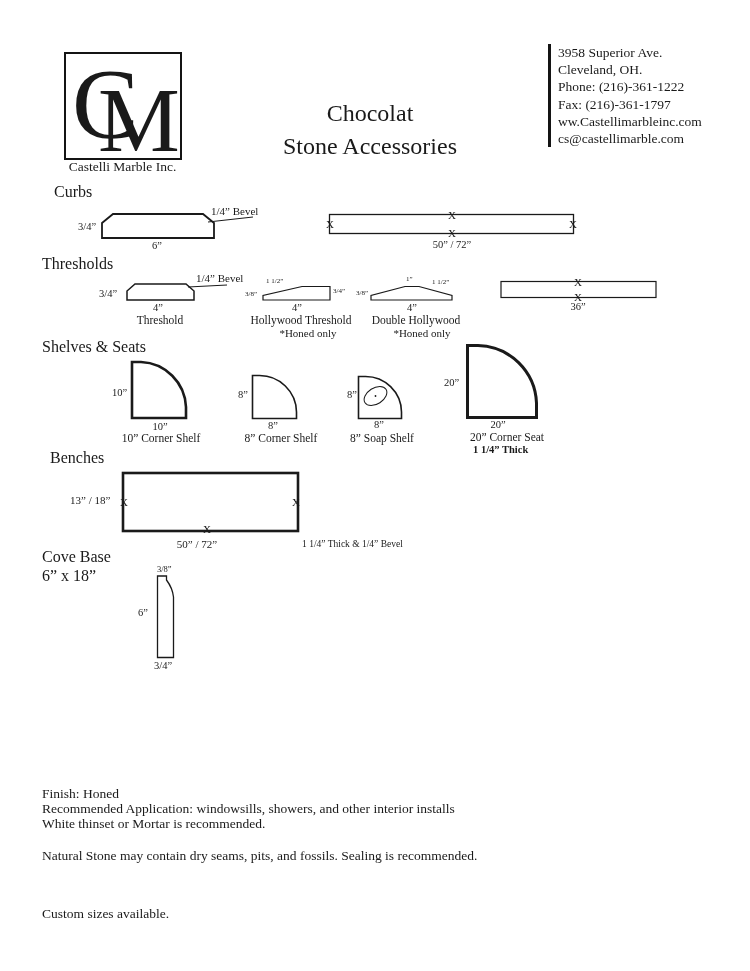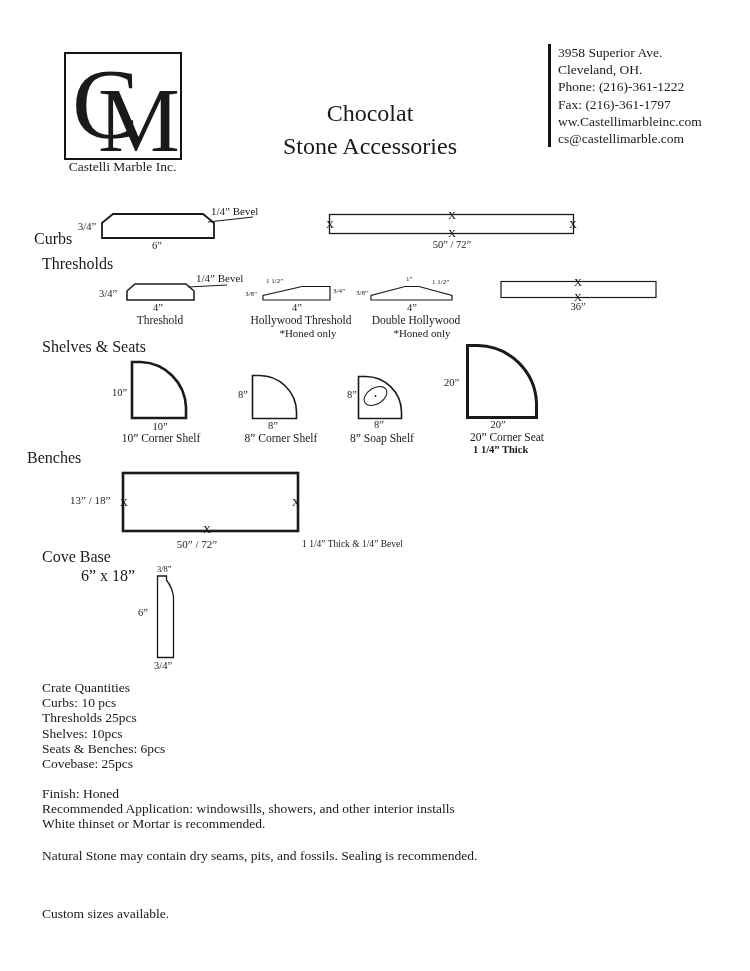--- a/index.html
+++ b/index.html
@@ -52,21 +52,21 @@
 
   <div class="contact">
     <div>3958 Superior Ave.</div>
     <div>Cleveland, OH.</div>
     <div>Phone: (216)-361-1222</div>
     <div>Fax: (216)-361-1797</div>
     <div>ww.Castellimarbleinc.com</div>
     <div>cs@castellimarble.com</div>
   </div>
 
-  <div class="heading" style="left:34px;top:183px;margin-top:47px;">Curbs</div>
+  <div class="heading" style="left:54px;top:183px;">Curbs</div>
 
   <svg style="left:101px;top:213px;" width="114" height="26">
     <path class="shape" stroke-width="1.8" d="M1,25 L1,10 L12,1 L102,1 L113,10 L113,25 Z"></path>
   </svg>
   <svg style="left:207px;top:215px;" width="48" height="8">
     <line x1="1" y1="7" x2="46" y2="2" stroke="#1a1a1a" stroke-width="1"></line>
   </svg>
   <span class="lbl f10" style="left:78px;top:222px;">3/4”</span>
   <span class="lbl f10 c" style="left:157px;top:241px;">6”</span>
   <span class="lbl f11" style="left:211px;top:206px;">1/4” Bevel</span>
@@ -146,50 +146,42 @@
   <span class="lbl f12 c" style="left:382px;top:433px;">8” Soap Shelf</span>
 
   <svg style="left:465px;top:343px;" width="74" height="77">
     <path class="shape" stroke-width="3" d="M2.5,74.5 L2.5,2.5 L13,2.5 A 60 60 0 0 1 71.5,60 L71.5,74.5 Z"></path>
   </svg>
   <span class="lbl f10" style="left:444px;top:378px;">20”</span>
   <span class="lbl f10 c" style="left:498px;top:420px;">20”</span>
   <span class="lbl f12 c" style="left:507px;top:432px;">20” Corner Seat</span>
   <span class="lbl f10" style="left:473px;top:445px;font-weight:bold;">1 1/4”  Thick</span>
 
-  <div class="heading" style="left:27px;top:449px;text-align:center;">Benches</div>
+  <div class="heading" style="left:50px;top:449px;text-align:center;">Benches</div>
 
   <svg style="left:121px;top:471px;" width="179" height="62">
     <rect class="shape" stroke-width="2.6" x="2" y="2" width="175" height="58"></rect>
   </svg>
   <span class="xmark" style="left:124px;top:502px;">X</span>
   <span class="xmark" style="left:296px;top:502px;">X</span>
   <span class="xmark" style="left:207px;top:529px;">X</span>
   <span class="lbl f11" style="left:70px;top:495px;">13” / 18”</span>
   <span class="lbl f11 c" style="left:197px;top:539px;">50” / 72”</span>
   <span class="lbl f9" style="left:287px;top:540px;">1 1/4”  Thick &amp; 1/4” Bevel</span>
 
   <div class="heading" style="left:42px;top:548px;">Cove Base</div>
-  <div class="heading" style="left:42px;top:567px;margin-left:39px;">6” x 18”</div>
+  <div class="heading" style="left:42px;top:567px;">6” x 18”</div>
 
   <svg style="left:156px;top:575px;" width="21" height="84">
     <path class="shape" stroke-width="1.3" d="M1.5,82.5 L1.5,1 L10.5,1 L10.5,5 Q16.5,13 17.5,22 L17.5,82.5 Z"></path>
   </svg>
   <span class="lbl f8" style="left:157px;top:565px;">3/8”</span>
   <span class="lbl f10" style="left:138px;top:608px;">6”</span>
   <span class="lbl f10" style="left:154px;top:661px;">3/4”</span>
 
-  <div class="bodytext" style="left:42px;top:680px;">
-    <div>Crate Quantities</div>
-    <div>Curbs: 10 pcs</div>
-    <div>Thresholds 25pcs</div>
-    <div>Shelves: 10pcs</div>
-    <div>Seats &amp; Benches: 6pcs</div>
-    <div>Covebase: 25pcs</div>
-  </div>
 
   <div class="bodytext" style="left:42px;top:786px;">
     <div>Finish: Honed</div>
     <div>Recommended Application: windowsills, showers, and other interior installs</div>
     <div>White thinset or Mortar is recommended.</div>
   </div>
   <div class="bodytext" style="left:42px;top:848px;">Natural Stone may contain dry seams, pits, and fossils. Sealing is recommended.</div>
   <div class="bodytext" style="left:42px;top:906px;">Custom sizes available.</div>
 
 </div>

